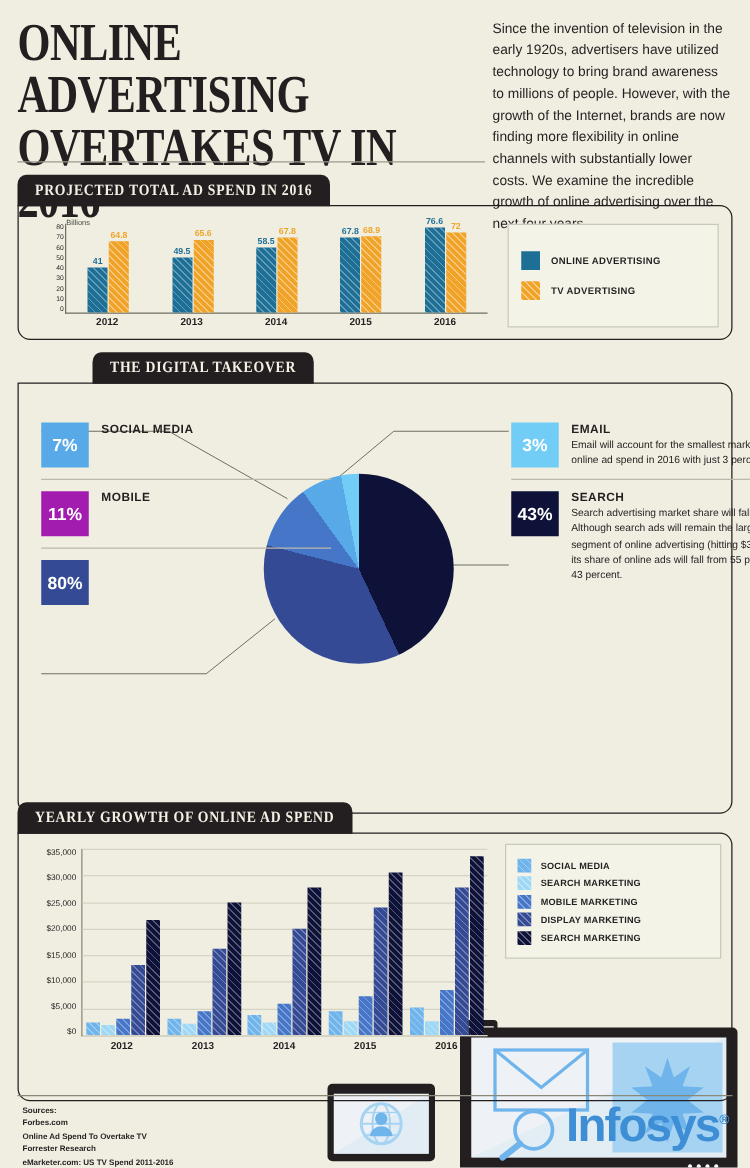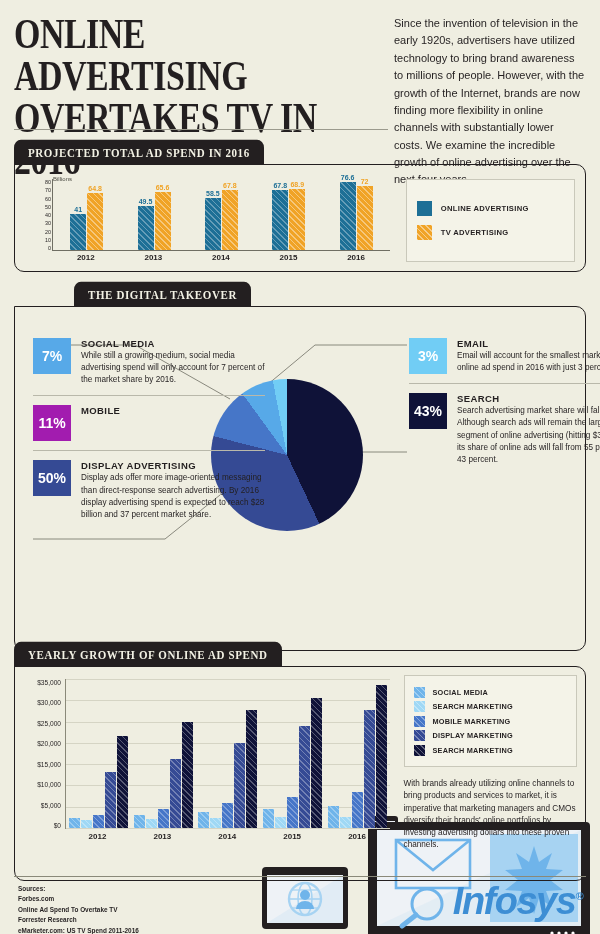--- a/index.html
+++ b/index.html
@@ -300,35 +300,30 @@
 
     <div class="pie-wrap">
       <div class="pie" id="pieEl" style="background: conic-gradient(rgb(15, 18, 56) 0deg, rgb(15, 18, 56) 154.8deg, rgb(53, 74, 148) 154.8deg, rgb(53, 74, 148) 284.4deg, rgb(70, 118, 200) 284.4deg, rgb(70, 118, 200) 324deg, rgb(87, 169, 232) 324deg, rgb(87, 169, 232) 349.2deg, rgb(113, 205, 245) 349.2deg, rgb(113, 205, 245) 360deg);"></div>
     </div>
 
     <div class="col left" id="factsLeft">
         <div class="fact">
           <div class="pct" style="background: rgb(87, 169, 232);">7%</div>
           <div class="fact-body">
             <div class="fact-title">SOCIAL MEDIA</div>
-            <div class="fact-text">While still a growing medium, social media advertising spend will only account for 7 percent of the market share by 2016.</div>
           </div>
         </div>
         <div class="fact">
           <div class="pct" style="background: #a21caf;">11%</div>
           <div class="fact-body">
             <div class="fact-title">MOBILE</div>
           </div>
         </div>
         <div class="fact">
-          <div class="pct" style="background: rgb(53, 74, 148);">50%</div>
-          <div class="fact-body">
-            <div class="fact-title">DISPLAY ADVERTISING</div>
-            <div class="fact-text">Display ads offer more image-oriented messaging than direct-response search advertising. By 2016 display advertising spend is expected to reach $28 billion and 37 percent market share.</div>
-          </div>
+          <div class="pct" style="background: rgb(53, 74, 148);">80%</div>
         </div>
       </div>
     <div class="col right" id="factsRight">
         <div class="fact">
           <div class="pct" style="background: rgb(113, 205, 245);">3%</div>
           <div class="fact-body">
             <div class="fact-title">EMAIL</div>
             <div class="fact-text">Email will account for the smallest market share of online ad spend in 2016 with just 3 percent.</div>
           </div>
         </div>
@@ -471,29 +466,28 @@
             </div>
             <div class="row">
               <span class="g-sw" style="background: repeating-linear-gradient(45deg, rgba(255, 255, 255, 0.35) 0px, rgba(255, 255, 255, 0.35) 1px, transparent 1px, transparent 4px) rgb(53, 74, 148);"></span>
               <span class="lbl">DISPLAY MARKETING</span>
             </div>
             <div class="row">
               <span class="g-sw" style="background: repeating-linear-gradient(45deg, rgba(255, 255, 255, 0.35) 0px, rgba(255, 255, 255, 0.35) 1px, transparent 1px, transparent 4px) rgb(15, 18, 56);"></span>
               <span class="lbl">SEARCH MARKETING</span>
             </div>
           </div>
-        <div class="g-note">With brands already utilizing online channels to bring products and services to market, it is imperative that marketing managers and CMOs diversify their brands' online portfolios by investing advertising dollars into these proven channels.</div>
       </div>
     </div>
   </div>
 </div>
 
 <div class="foot-rule"></div>
 <div class="sources" id="sources">
     <div class="s0">Sources:</div>
     <div>Forbes.com</div>
     <div>Online Ad Spend To Overtake TV</div>
     <div>Forrester Research</div>
     <div>eMarketer.com: US TV Spend 2011-2016</div>
   </div>
-<div class="logo" style="color: rgb(61, 142, 212); font-style: italic;">
+<div class="logo" style="color: rgb(61, 142, 212);">
   <span>Infosys</span><sup>®</sup>
 </div>
 
 </body></html>

